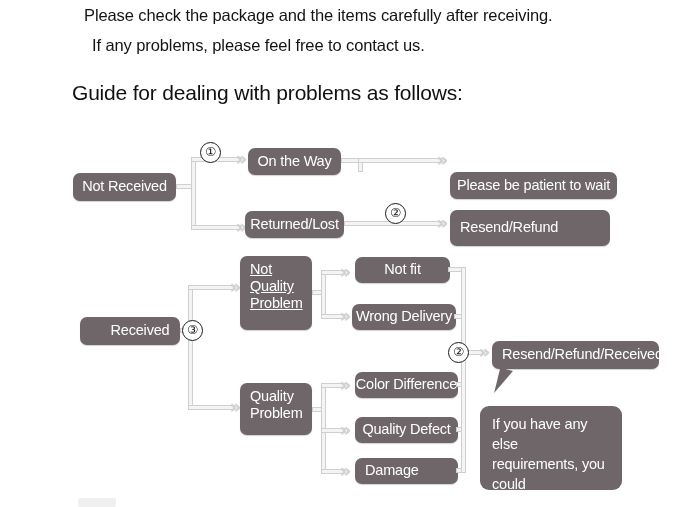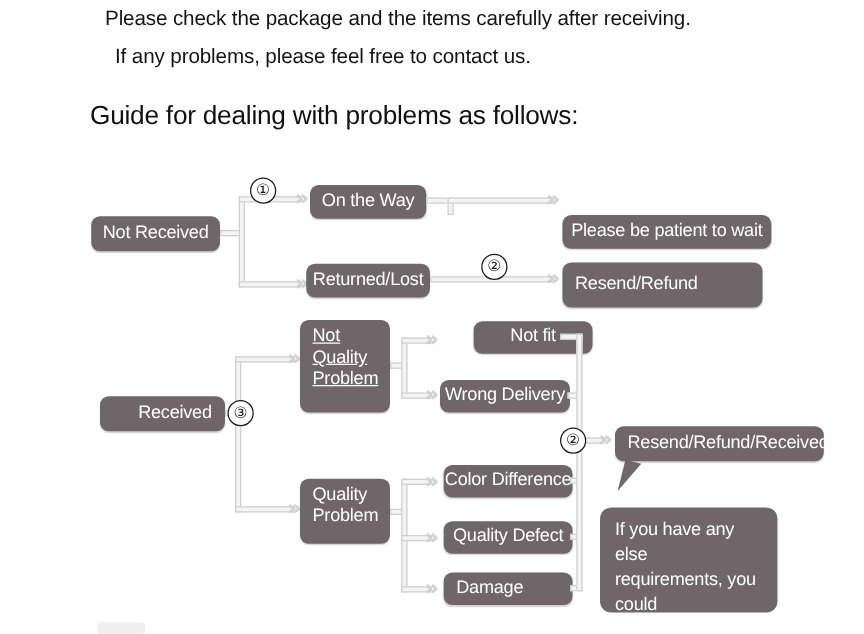--- a/index.html
+++ b/index.html
@@ -179,21 +179,21 @@
     <div>Problem</div>
   </div>
 
   <div class="ln h" style="left:312px;top:290px;width:14px;"></div>
   <div class="ln v" style="left:321px;top:270px;height:49px;"></div>
   <div class="ln h" style="left:321px;top:270px;width:24px;"></div>
   <div class="ln h" style="left:321px;top:314px;width:24px;"></div>
   <div class="arrow" style="left:340px;top:265px;">»</div>
   <div class="arrow" style="left:340px;top:309px;">»</div>
 
-  <div class="node" style="left:355px;top:257px;width:95px;height:26px;margin-left:24px;">Not fit</div>
+  <div class="node" style="left:355px;top:257px;width:95px;height:26px;">Not fit</div>
   <div class="node" style="left:352px;top:304px;width:104px;height:26px;">Wrong Delivery</div>
 
   <div class="ln h" style="left:312px;top:407px;width:14px;"></div>
   <div class="ln v" style="left:321px;top:383px;height:91px;"></div>
   <div class="ln h" style="left:321px;top:383px;width:24px;"></div>
   <div class="ln h" style="left:321px;top:428px;width:24px;"></div>
   <div class="ln h" style="left:321px;top:469px;width:24px;"></div>
   <div class="arrow" style="left:340px;top:378px;">»</div>
   <div class="arrow" style="left:340px;top:423px;">»</div>
   <div class="arrow" style="left:340px;top:464px;">»</div>

